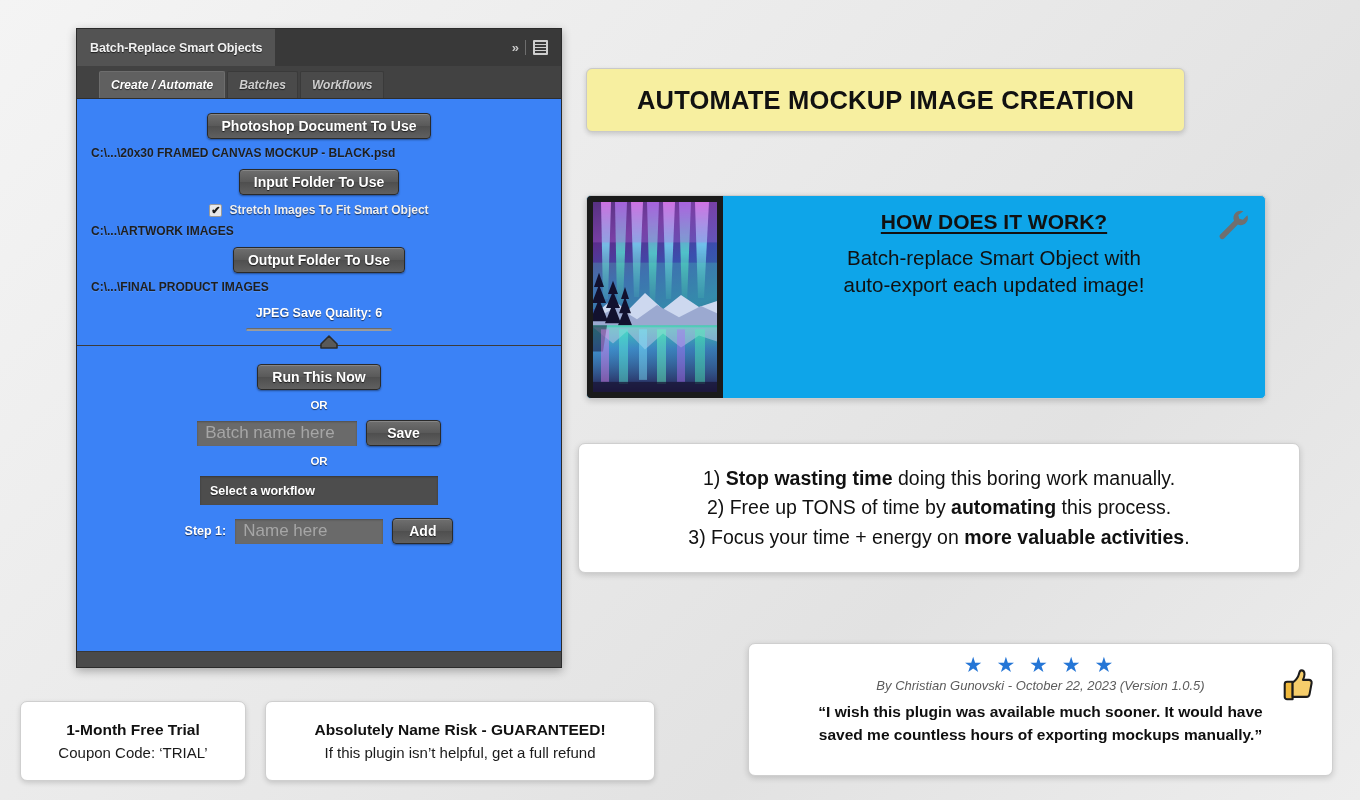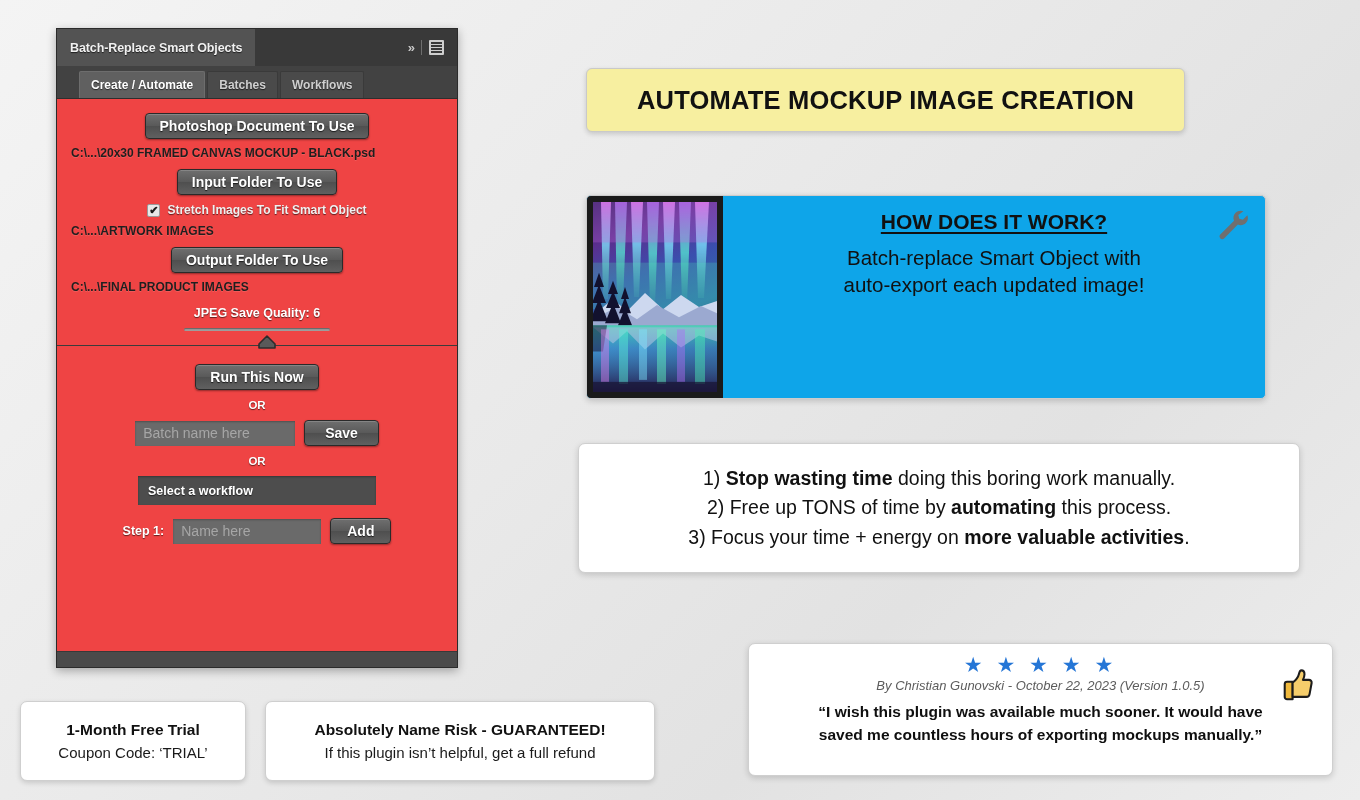--- a/index.html
+++ b/index.html
@@ -9,23 +9,23 @@
     font-family: "Liberation Sans", sans-serif;
   }
   body {
     background: linear-gradient(135deg, #f4f4f4 0%, #e9e9e9 45%, #e2e2e2 70%, #ededed 100%);
     position: relative;
   }
 
   
   .ps-panel {
     position: absolute;
-    left: 56px; top: 28px;
-    width: 402px; height: 640px;
-    background: #ef4444;
+    left: 76px; top: 28px;
+    width: 486px; height: 640px;
+    background: #3b82f6;
     border: 1px solid #2b2b2b;
     box-shadow: 0 3px 9px rgba(0,0,0,0.30);
     color: #f2f2f2;
   }
   .ps-titlebar {
     height: 37px;
     background: #393939;
     display: flex;
     align-items: stretch;
     position: relative;
@@ -52,20 +52,21 @@
           width:15px; padding:2px; background:#cfcfcf; border-radius:1px; }
   .hamb i { display:block; height:1.5px; background:#3a3a3a; }
 
   .ps-tabrow {
     height: 33px;
     background: #424242;
     display: flex;
     align-items: flex-end;
     padding-left: 22px;
     border-bottom: 1px solid #2e2e2e;
+    font-style: italic;
   }
   .ps-tab {
     height: 27px;
     display: flex; align-items: center;
     padding: 0 11px;
     font-size: 12px; font-weight: bold;
     color: #cfcfcf;
     background: #4a4a4a;
     border: 1px solid #3a3a3a;
     border-bottom: none;
@@ -152,21 +153,21 @@
   }
   .inline-row {
     display: flex; justify-content: center; align-items: center; gap: 9px;
   }
   .ps-input {
     background: #6a6a6a;
     border: none;
     height: 25px;
     padding: 0 8px;
     color: #ffffff;
-    font-size: 14px;
+    font-size: 17px;
     font-family: "Liberation Sans", sans-serif;
     box-shadow: inset 0 1px 2px rgba(0,0,0,0.25);
   }
   .ps-input::placeholder { color: #a6a6a6; }
   .ps-select {
     width: 238px; height: 29px;
     background: #4d4d4d;
     border: none;
     color: #ffffff;
     font-size: 12.5px; font-weight: bold;

